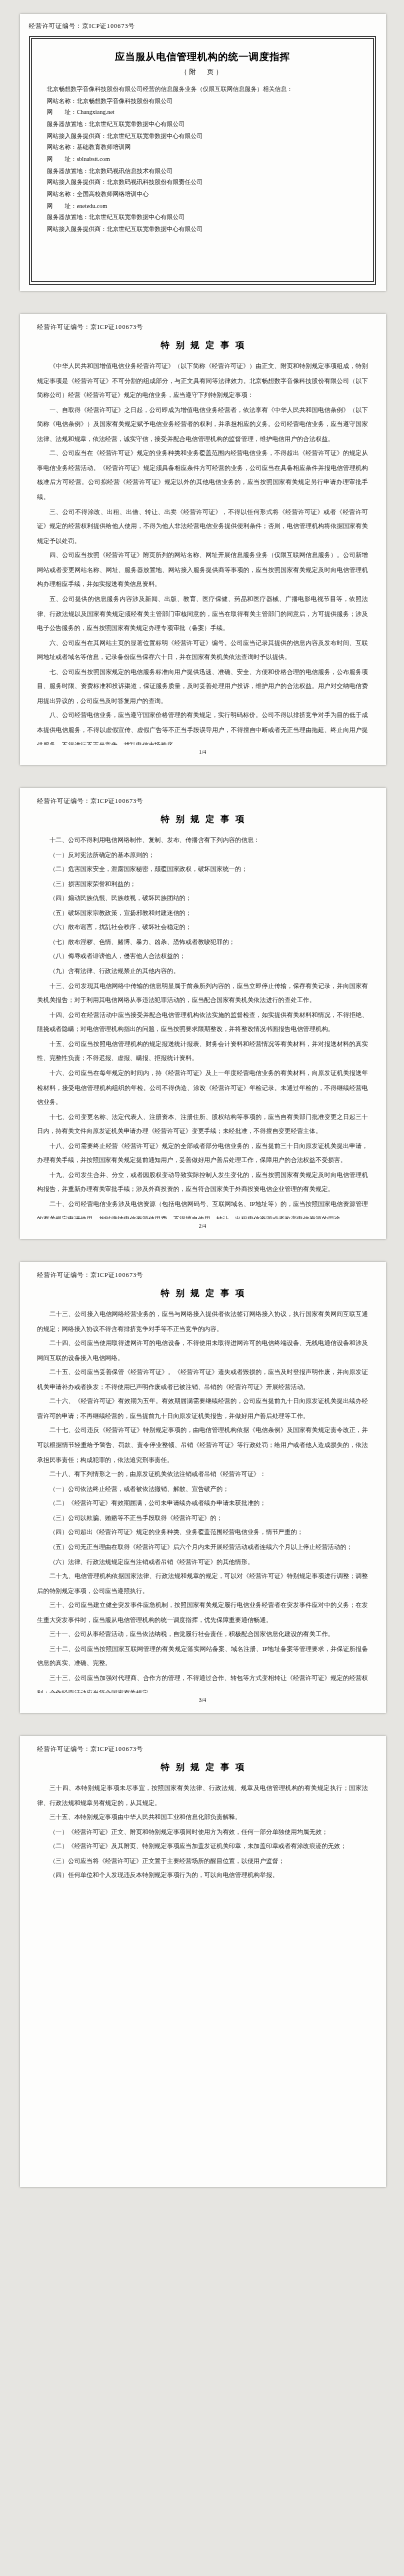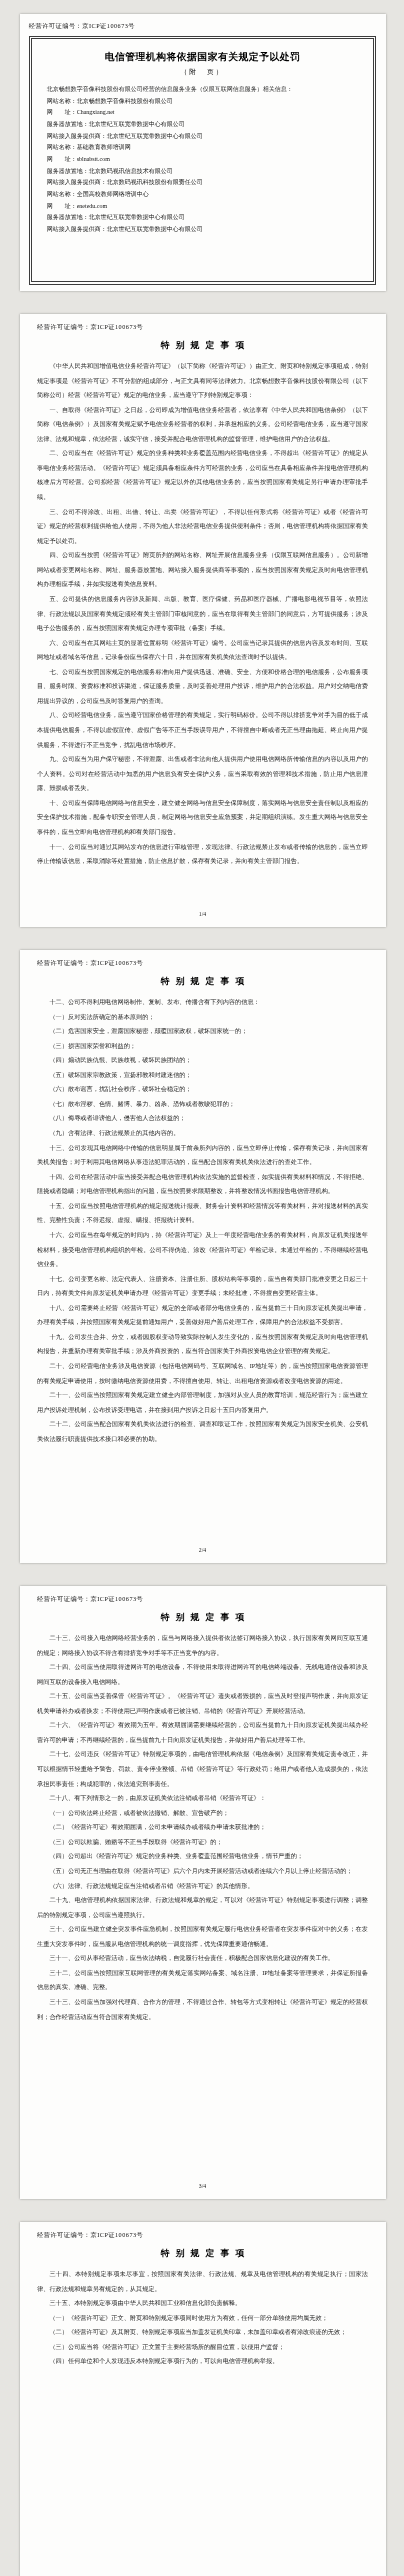--- a/index.html
+++ b/index.html
@@ -54,21 +54,21 @@
     font-size:6px;
     line-height:1.95;
     margin-top:7.2px;
     text-align:justify;
   }
   .field-line { font-size:6px; line-height:1.95; }
   .field-label { color:#111; }
   .field-value { color:#111; }
   
   .page-prov {
-    height:613px;
+    height:451px;
     padding:8.2px 17.5px 10.3px;
     display:flex;
     flex-direction:column;
   }
   .prov-title {
     font-size:8.8px;
     font-weight:bold;
     text-align:center;
     letter-spacing:0.7em;
     text-indent:0.7em;
@@ -93,21 +93,21 @@
 <body>
 
 <div class="document">
 
   <section class="page page-cert">
     <div class="hdr">
       <span>经营许可证编号：</span><span>京ICP证100673号</span>
     </div>
     <div class="cert-border-outer">
       <div class="cert-border-inner">
-        <h1 class="cert-title">电信管理机构将依据国家有关规定予以处罚</h1>
+        <h1 class="cert-title">应当服从电信管理机构的统一调度指挥</h1>
         <div class="cert-subtitle">（附　页）</div>
         <p class="cert-intro">北京畅想数字音像科技股份有限公司经营的信息服务业务（仅限互联网信息服务）相关信息：</p>
         <div class="field-list">
   <p class="field-line"><span class="field-label">网站名称：</span><span class="field-value">北京畅想数字音像科技股份有限公司</span></p>
 
   <p class="field-line"><span class="field-label">网　　址：</span><span class="field-value">Changxiang.net</span></p>
 
   <p class="field-line"><span class="field-label">服务器放置地：</span><span class="field-value">北京世纪互联宽带数据中心有限公司</span></p>
 
   <p class="field-line"><span class="field-label">网站接入服务提供商：</span><span class="field-value">北京世纪互联宽带数据中心有限公司</span></p>

